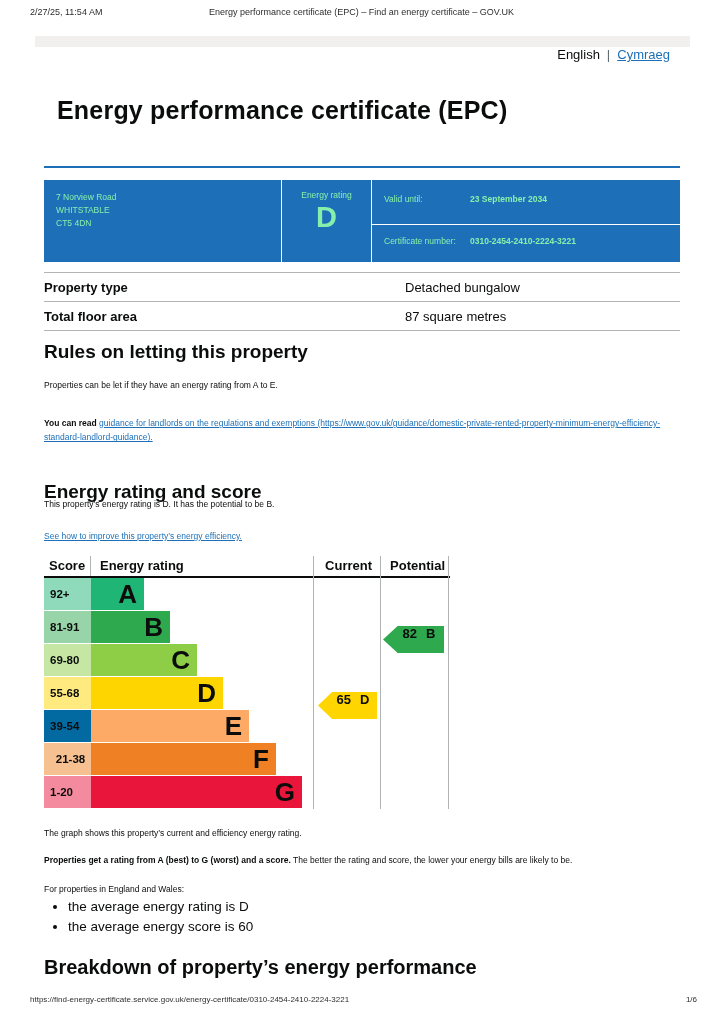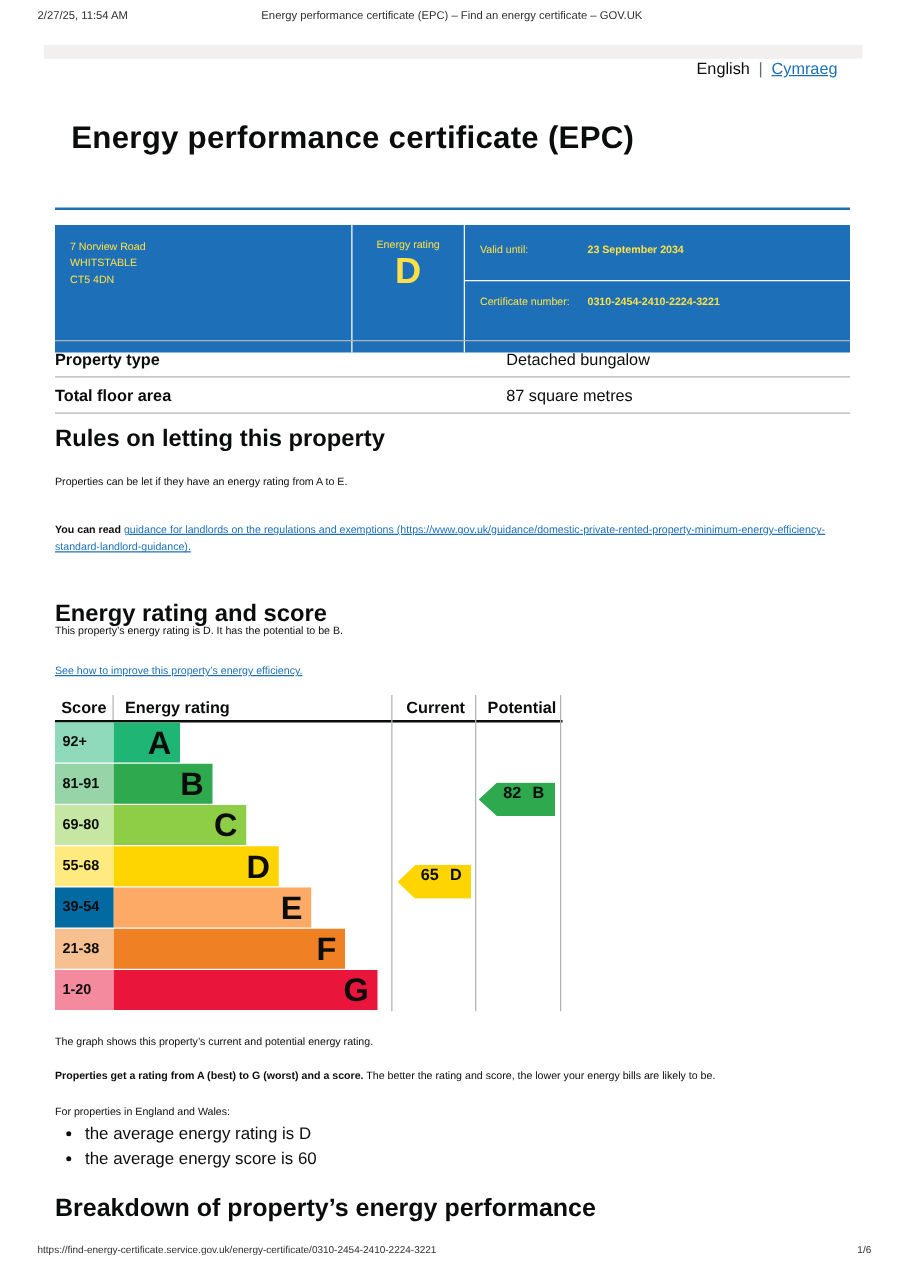--- a/index.html
+++ b/index.html
@@ -18,21 +18,21 @@
   
   .lang { position:absolute; top:47px; right:53px; font-size:13px; }
   .lang .sep { color:#626a6e; margin:0 7px; }
   .lang a { color:#1d70b8; text-decoration:underline; cursor:pointer; }
 
   
   .h1 { position:absolute; left:57px; top:96px; margin:0; font-size:25px; font-weight:bold; letter-spacing:0.2px; }
   .title-rule { position:absolute; left:44px; top:166px; width:636px; height:2px; background:#1d70b8; }
 
   
-  .summary { position:absolute; left:44px; top:180px; width:636px; height:102px; background:#1d70b8; color:#fde047; display:flex; box-sizing:border-box; }
+  .summary { position:absolute; left:44px; top:180px; width:636px; height:82px; background:#1d70b8; color:#86efac; display:flex; box-sizing:border-box; }
   .summary .addr { width:237px; box-sizing:border-box; padding:11px 12px; font-size:8.5px; line-height:1.55; }
   .summary .rating-cell { width:91px; box-sizing:border-box; border-left:1px solid #fff; border-right:1px solid #fff; text-align:center; padding-top:10px; }
   .rating-label { font-size:8.5px; }
   .rating-letter { font-size:29px; font-weight:bold; line-height:1; margin-top:3px; }
   .validity { flex:1; display:flex; flex-direction:column; }
   .vrow { display:flex; box-sizing:border-box; padding:13px 0 0 12px; }
   .vrow.first { height:45px; border-bottom:1px solid #fff; }
   .vrow.second { flex:1; padding-top:10px; }
   .vlabel { width:86px; font-size:8.5px; line-height:1.5; }
   .vvalue { font-size:8.5px; font-weight:bold; line-height:1.5; }
@@ -156,42 +156,42 @@
         </div>
         <div class="crow">
           <div class="score-cell" style="background: rgb(255, 234, 128);">55-68</div>
           <div class="band-bar" style="background: rgb(255, 213, 0); width: 132px;">D</div>
         </div>
         <div class="crow">
           <div class="score-cell" style="background: #0369a1;">39-54</div>
           <div class="band-bar" style="background: rgb(252, 170, 101); width: 158px;">E</div>
         </div>
         <div class="crow">
-          <div class="score-cell" style="background: rgb(247, 192, 145);">21-38</div>
+          <div class="score-cell" style="background: rgb(247, 192, 145); text-align: center;">21-38</div>
           <div class="band-bar" style="background: rgb(239, 128, 35); width: 185px;">F</div>
         </div>
         <div class="crow">
           <div class="score-cell" style="background: rgb(244, 138, 157);">1-20</div>
           <div class="band-bar" style="background: rgb(233, 21, 59); width: 211px;">G</div>
         </div>
       </div>
     <div class="vline vl1"></div>
     <div class="vline vl2"></div>
     <div class="vline vl3"></div>
     <div class="arrow" id="current-arrow" style="top: 124px; background: rgb(255, 213, 0);">
       <span>65</span>
         <span>D</span>
     </div>
     <div class="arrow" id="potential-arrow" style="top: 58px; background: rgb(46, 169, 78);">
       <span>82</span>
         <span>B</span>
     </div>
   </div>
 
-  <p class="p8" id="graph-note">The graph shows this property’s current and potential energy rating.</p>
+  <p class="p8" id="graph-note">The graph shows this property’s current and efficiency energy rating.</p>
   <p class="p8" id="explainer"><strong>Properties get a rating from A (best) to G (worst) and a score.</strong><span> The better the rating and score, the lower your energy bills are likely to be.</span></p>
   <p class="p8" id="ew-intro">For properties in England and Wales:</p>
   <ul class="stats-list">
     <li>the average energy rating is D</li>
     <li>the average energy score is 60</li>
   </ul>
 
   <h2 class="h2" id="breakdown-heading">Breakdown of property’s energy performance</h2>
 
   <div class="footer-url">https://find-energy-certificate.service.gov.uk/energy-certificate/0310-2454-2410-2224-3221</div>

